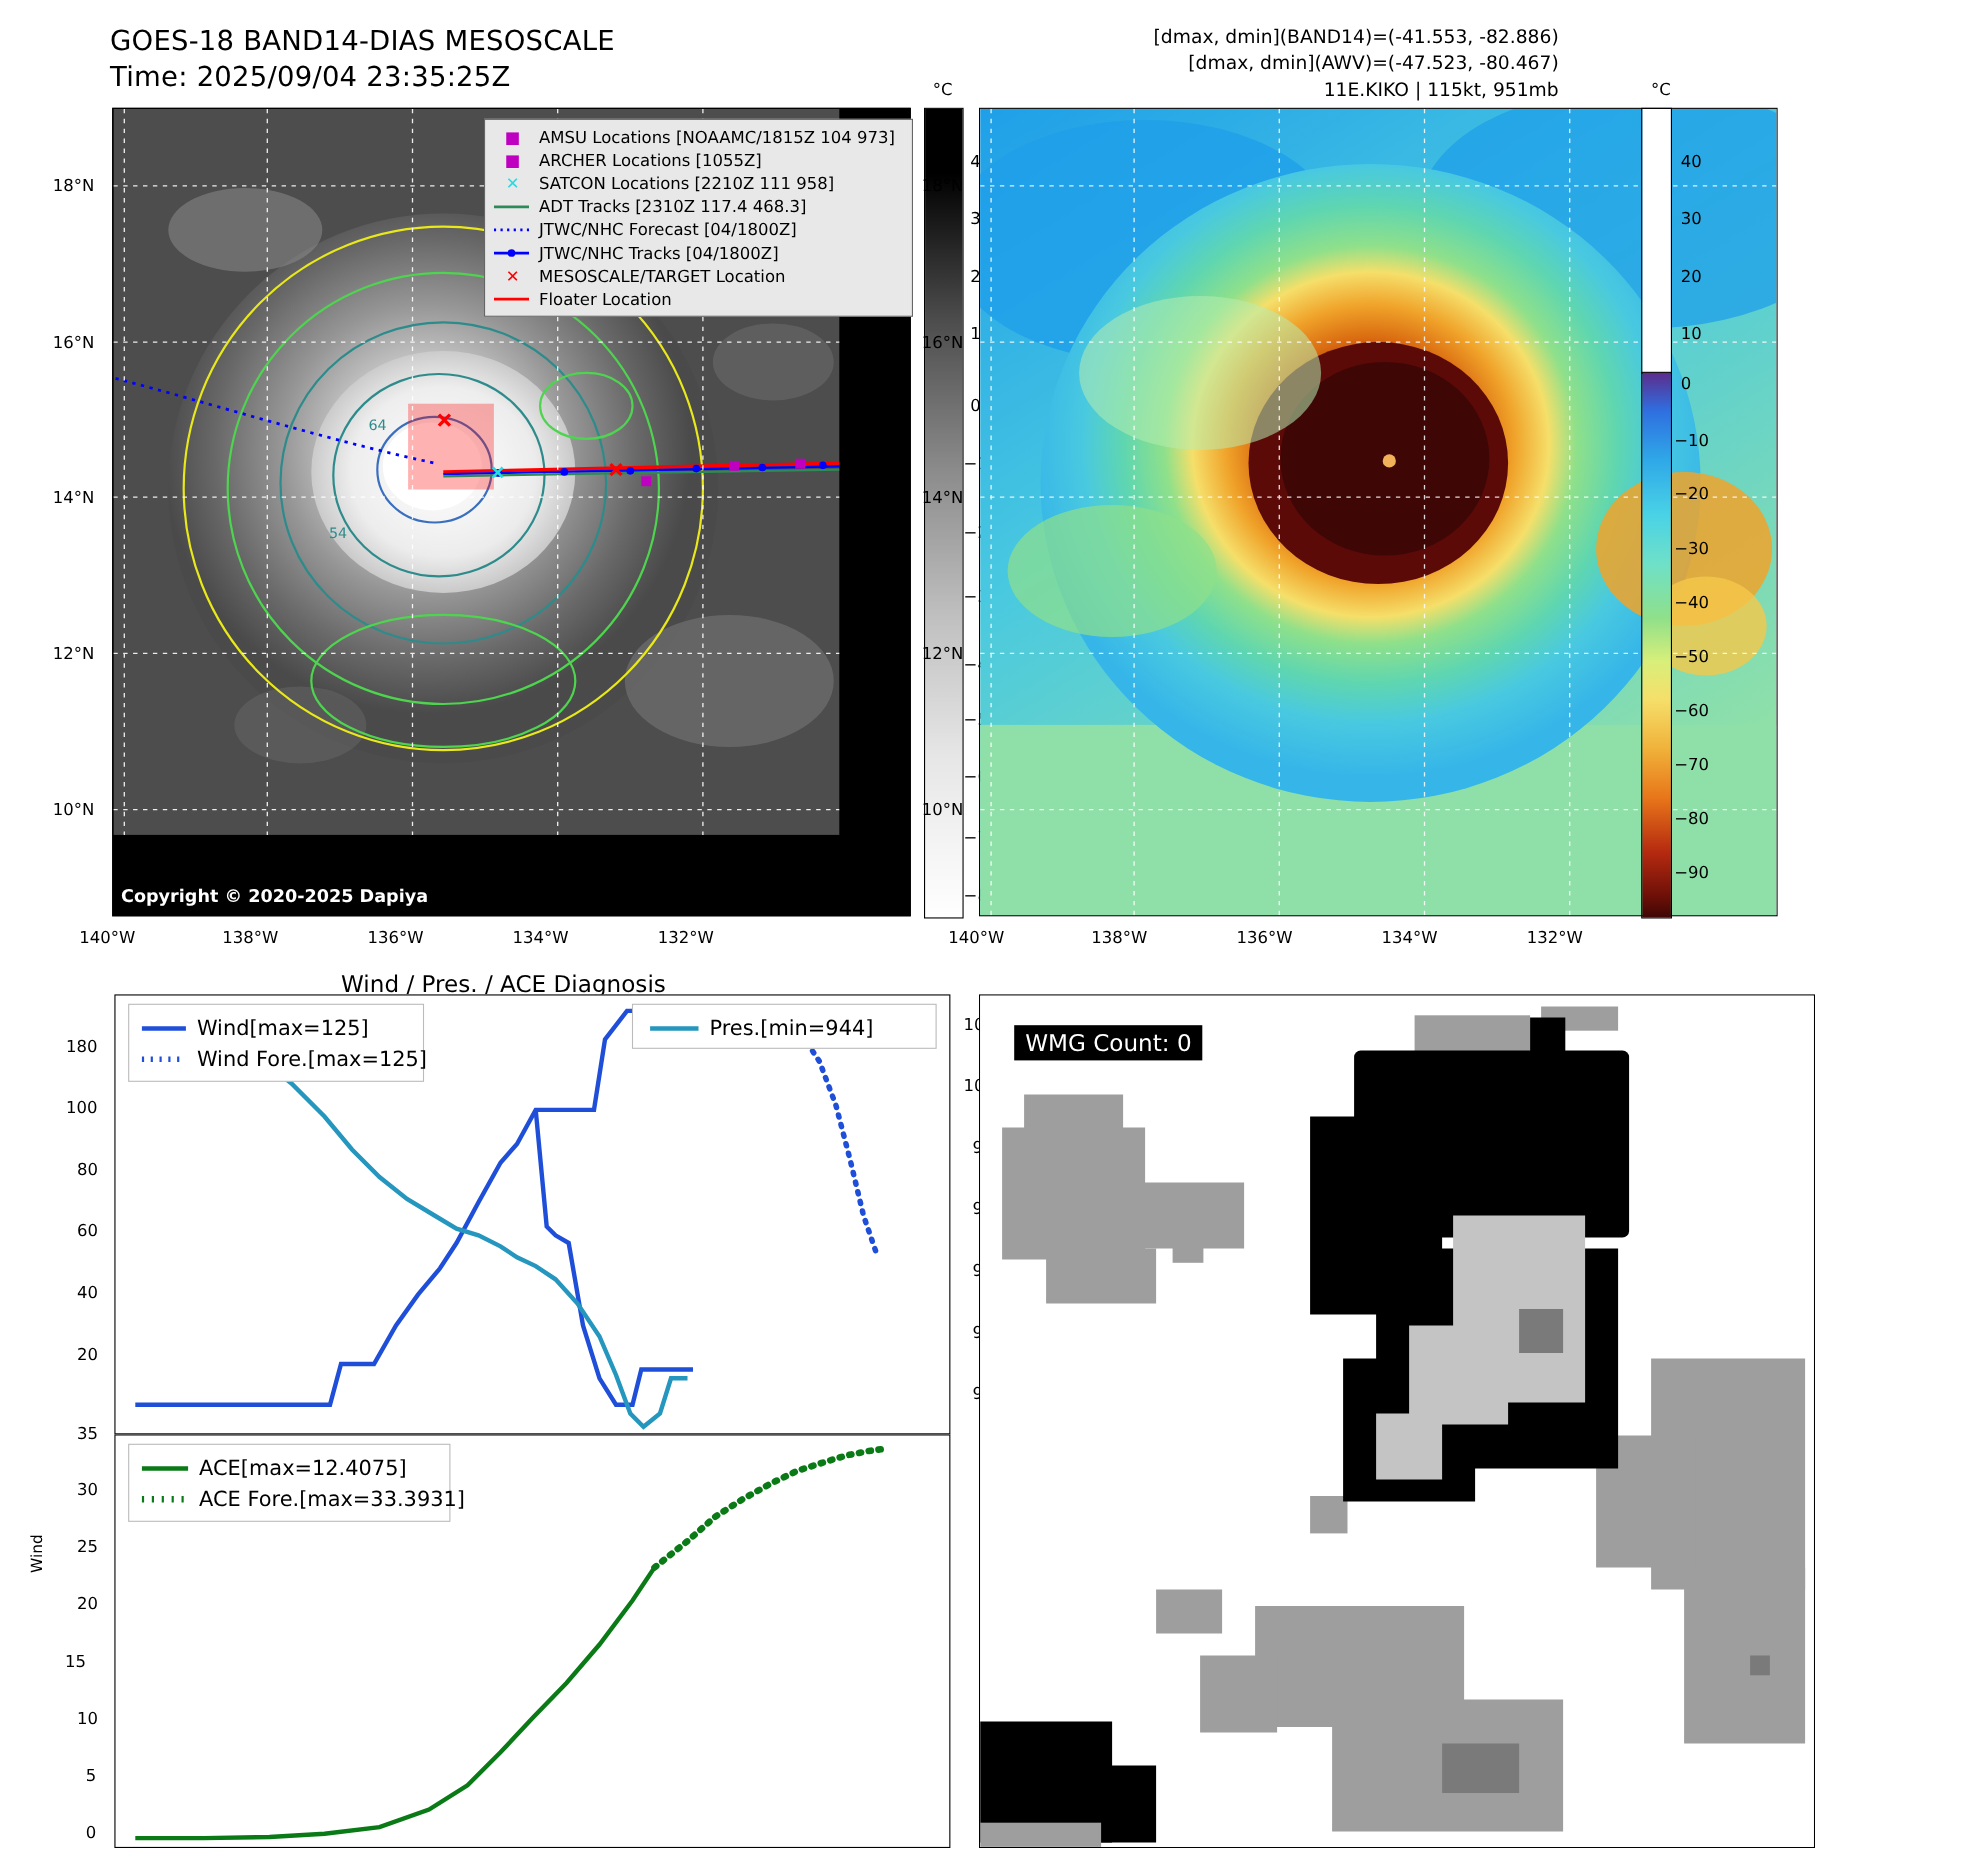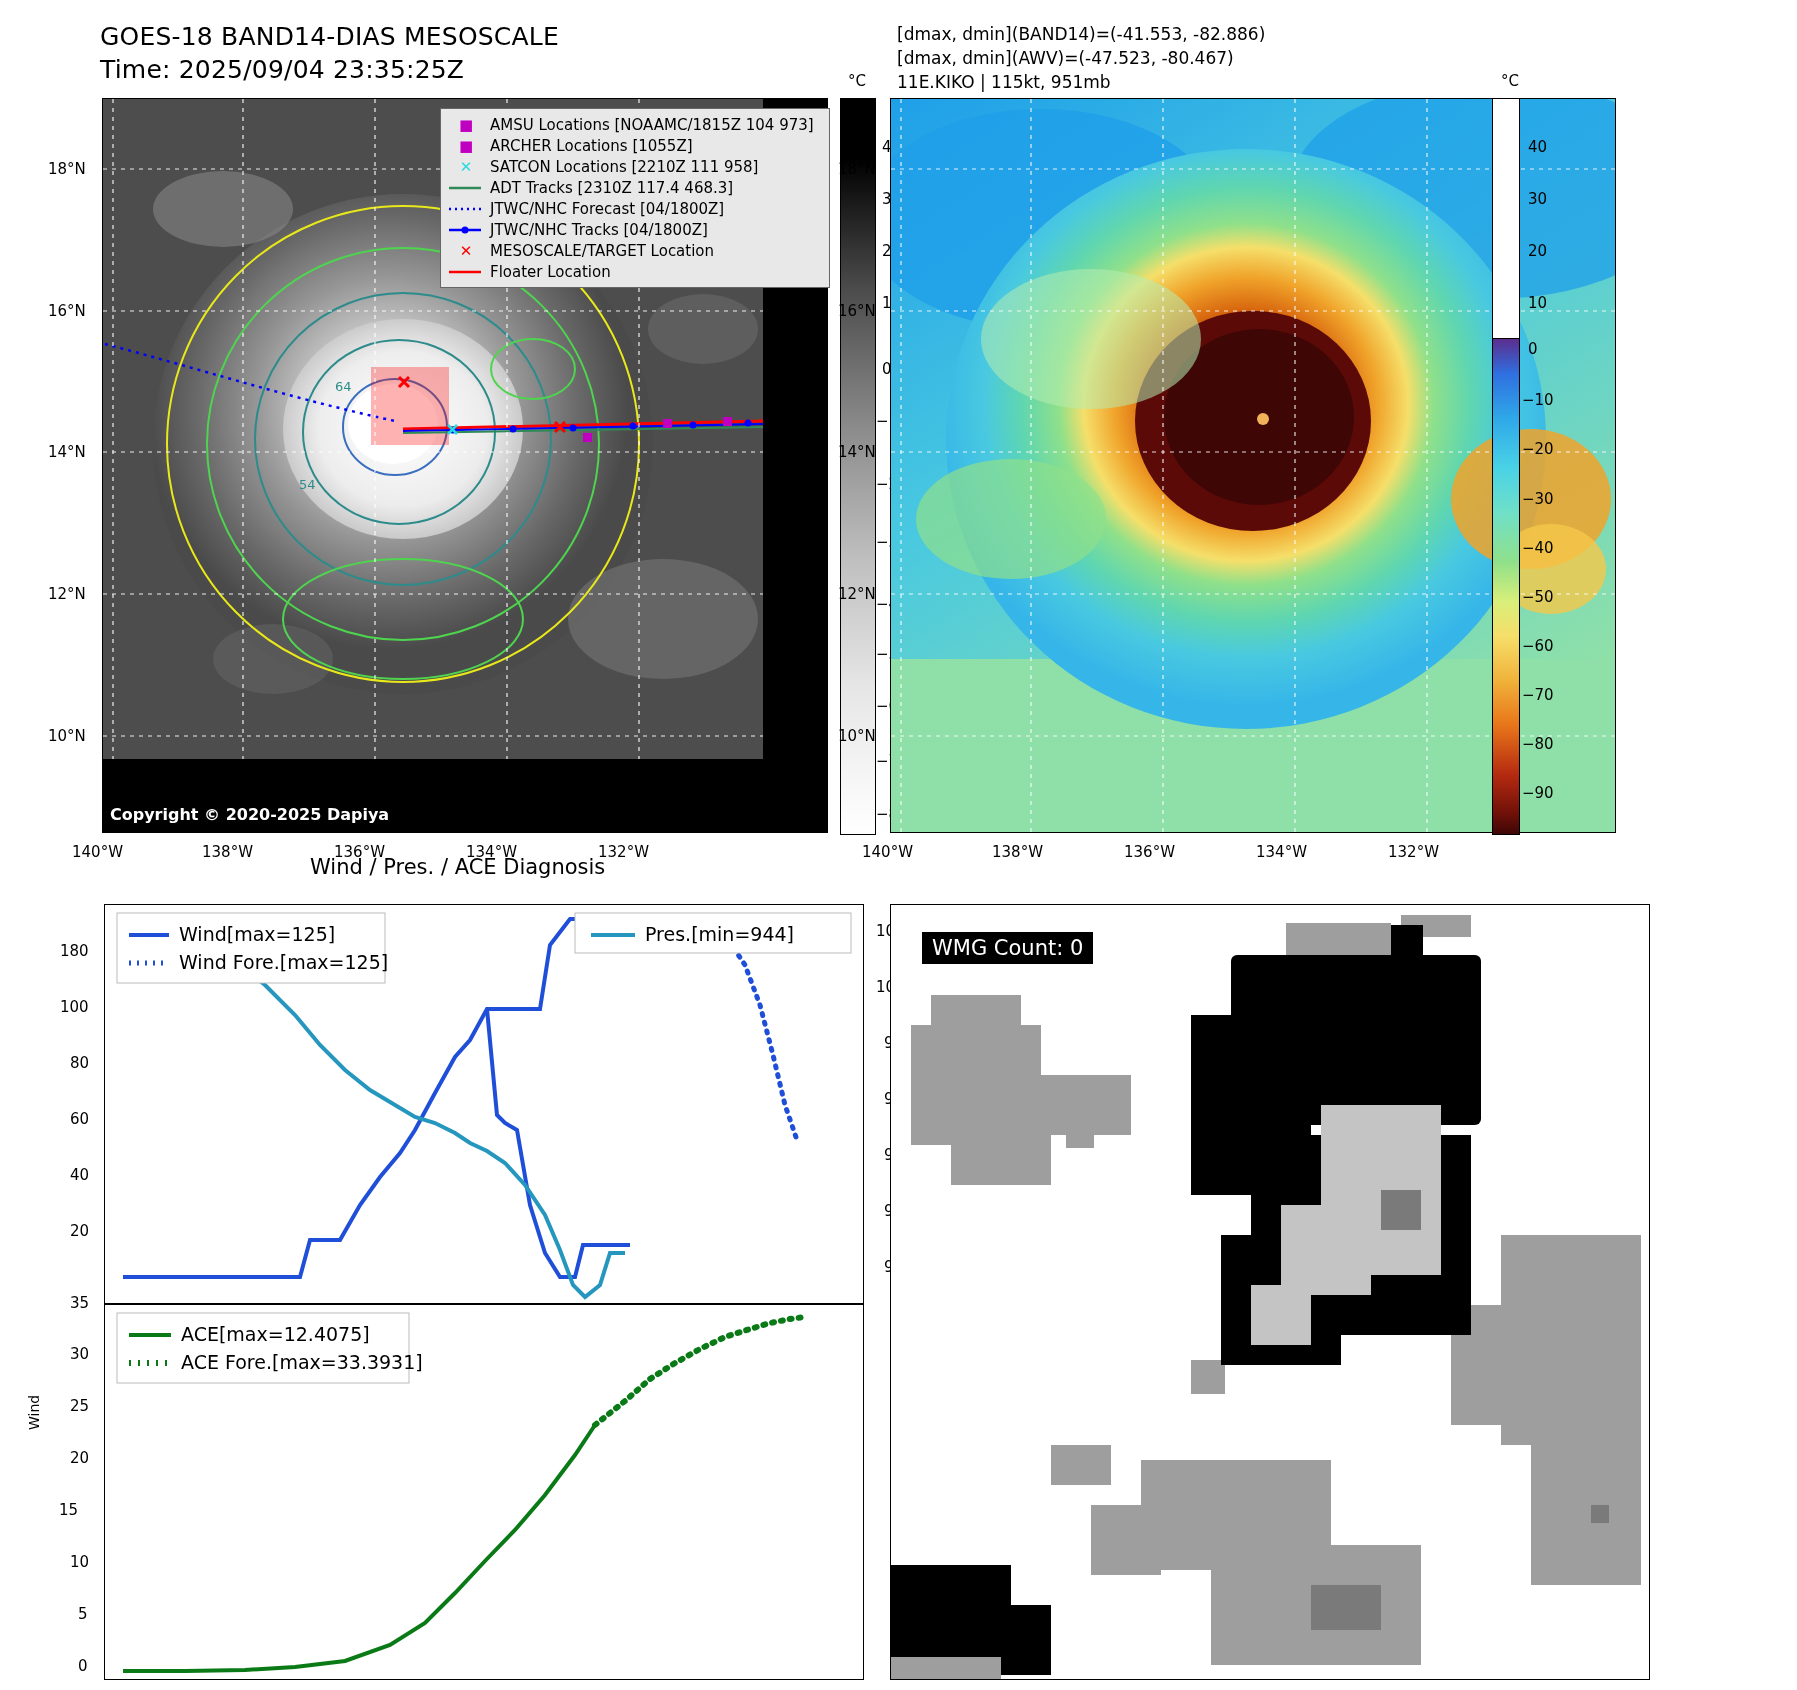--- a/index.html
+++ b/index.html
@@ -1,29 +1,29 @@
 <!DOCTYPE html>
 <html><head>
 <meta charset="utf-8">
 <style>
   html,body{margin:0;padding:0;background:#ffffff;}
   body{width:1797px;height:1690px;font-family:"DejaVu Sans", sans-serif;color:#000;position:relative;overflow:hidden;}
   .panel{position:absolute;}
   .ttl{font-size:25px;letter-spacing:.2px;}
-  .mono-right{font-size:17px;text-align:left;}
+  .mono-right{font-size:17px;text-align:right;}
   .tick{font-size:15px;}
   .imgbox{position:absolute;border:1px solid #000;box-sizing:border-box;}
   .cbar-label{font-size:15px;}
   .legendbox{position:absolute;background:#e8e8e8;border:1px solid #666;padding:5px 8px;font-size:15px;}
   .legendbox .row{display:flex;align-items:center;height:21px;white-space:nowrap;}
   .sw{width:34px;display:inline-block;margin-right:7px;text-align:center;}
   .copyright{position:absolute;color:#fff;font-weight:bold;font-size:16px;text-shadow:0 0 2px #000;}
   .wmg{position:absolute;background:#000;color:#fff;font-weight:normal;font-size:21px;padding:4px 10px;}
   .vlabel{position:absolute;font-size:14px;transform:rotate(-90deg);transform-origin:left top;white-space:nowrap;}
-  .centertitle{position:absolute;font-size:21px;}
+  .centertitle{position:absolute;font-size:21px;margin-top:28px;}
   svg{display:block;}
 </style>
 </head>
 <body>
 
 <div class="panel" style="left:0;top:0;width:900px;height:870px;">
 
   <div class="ttl" style="position:absolute;left:100px;top:22px;">GOES-18 BAND14-DIAS MESOSCALE</div>
   <div class="ttl" style="position:absolute;left:100px;top:55px;">Time: 2025/09/04 23:35:25Z</div>
 

